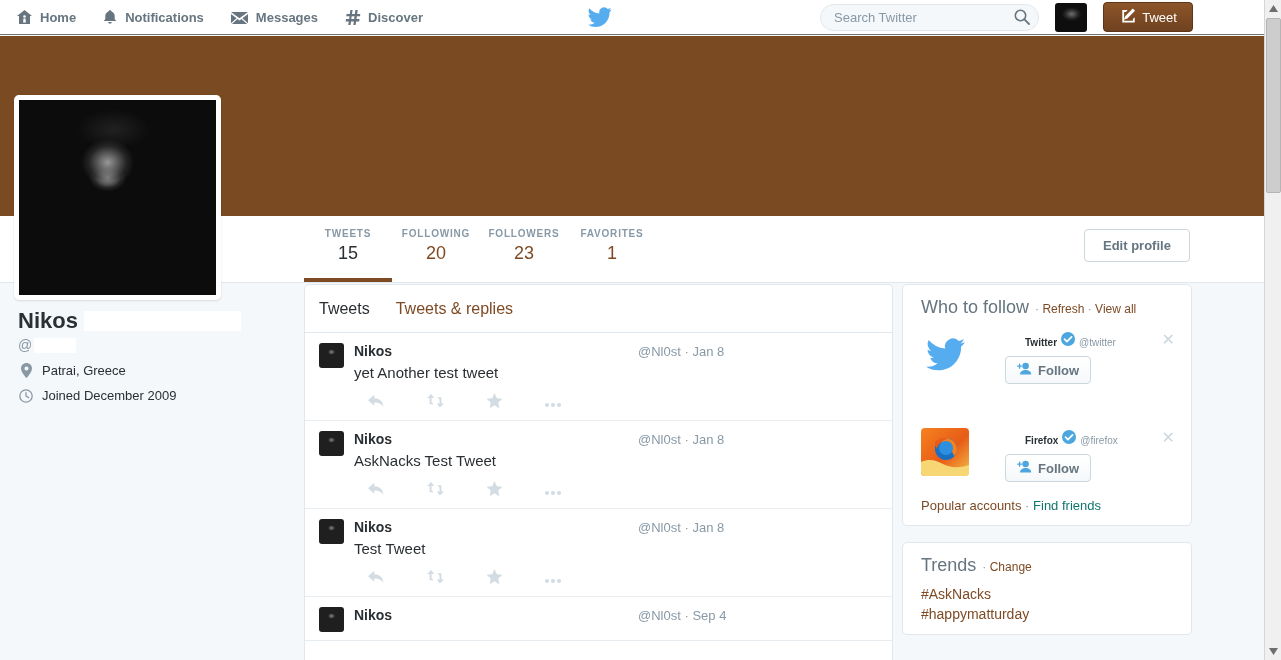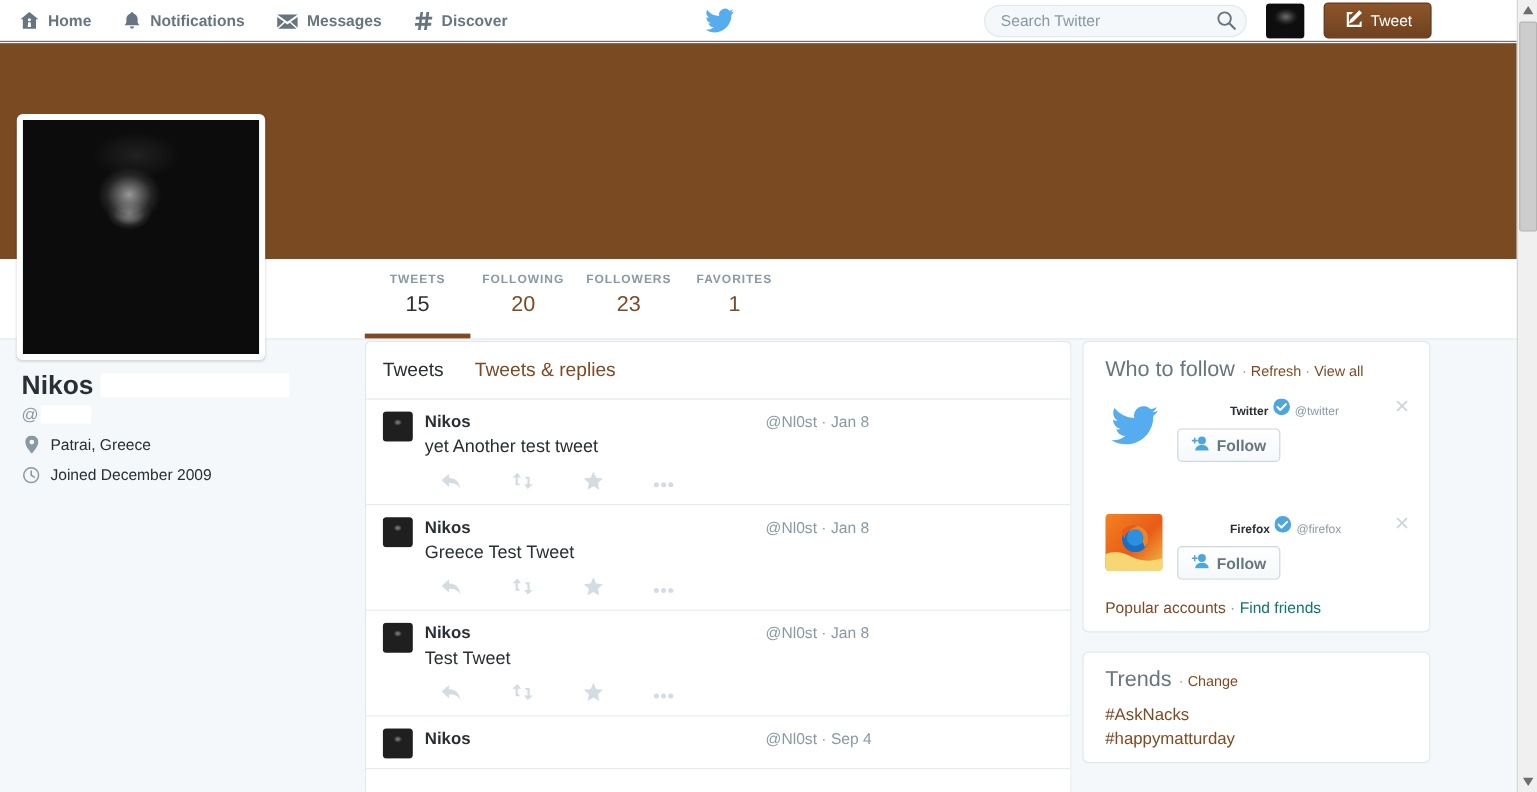--- a/index.html
+++ b/index.html
@@ -268,20 +268,21 @@
   .follow-btn {
     margin-top: 8px;
     display: inline-flex; align-items: center; gap: 6px;
     padding: 5px 11px;
     background: #fff;
     background-image: linear-gradient(#fff, #f5f8fa);
     border: 1px solid #ccd6dd;
     border-radius: 4px;
     font-size: 13px; font-weight: bold; color: #66757f;
     cursor: pointer;
+    margin-left: 24px;
   }
   .dismiss {
     position: absolute; right: 16px; top: 6px;
     color: #ccd6dd; font-size: 16px; cursor: pointer;
     line-height: 1;
   }
   .card-foot {
     padding: 6px 18px 12px 18px;
     font-size: 13px; color: #7d4a24;
   }
@@ -407,20 +408,21 @@
     <div class="stat">
       <span class="label">FOLLOWERS</span>
       <span class="value">23</span>
     </div>
     <div class="stat">
       <span class="label">FAVORITES</span>
       <span class="value">1</span>
     </div>
   </div>
 
+  <div class="edit-profile">Edit profile</div>
 
   <div class="sidebar">
     <div class="fullname">
       <span>Nikos</span>
       <span class="redact name"></span>
     </div>
     <div class="screenname">
       <span>@</span>
       <span class="redact handle"></span>
     </div>
@@ -496,21 +498,21 @@
       <div class="tw-body">
         <div class="tw-head">
           <span class="tw-name">Nikos</span>
           <span class="tw-redact" style="width:95px"></span>
           <span class="tw-metabox">
             <span>@Nl0st</span>
             <span>·</span>
             <span>Jan 8</span>
           </span>
         </div>
-        <div class="tw-text">Greece Test Tweet</div>
+        <div class="tw-text">AskNacks Test Tweet</div>
         <div class="tw-actions">
           <span class="act">
             <svg width="17" height="14" viewBox="0 0 17 14">
                 <path fill="#ccd6dd" d="M6.2.8 0 6.3l6.2 5.5V8.6c4 0 7 .9 9.3 4.6-.5-4.5-2.7-8.9-9.3-8.9V.8z"></path>
               </svg>
           </span>
           <span class="act">
             <svg width="19" height="14" viewBox="0 0 19 14">
                 <path fill="#ccd6dd" d="M5.2 0 1 4h2.6v6.3h4.1L6 8.4H5.5V4h2.7L5.2 0zm8.6 13.6 4.2-4h-2.6V3.3h-4.1L13 5.2h.5v4.4h-2.7l3 4z"></path>
               </svg>

